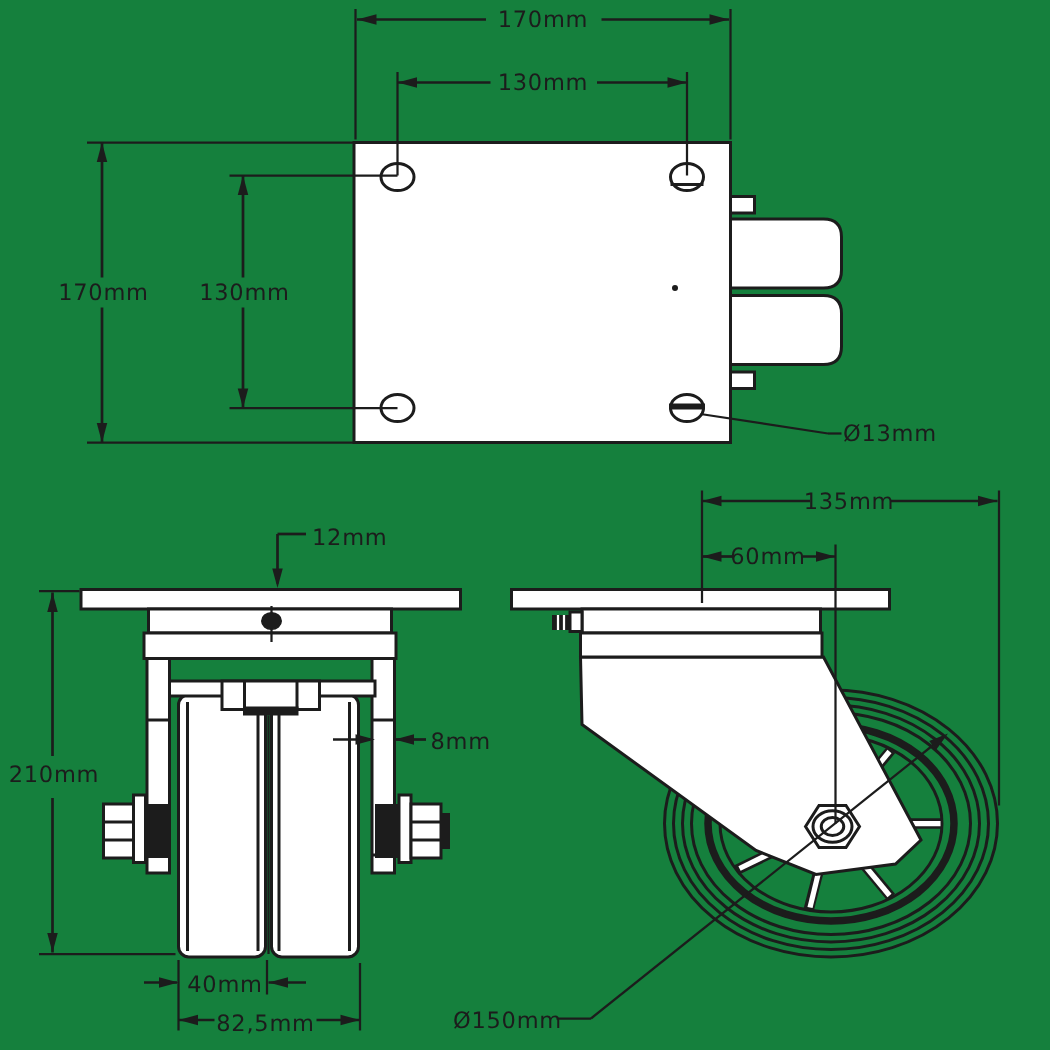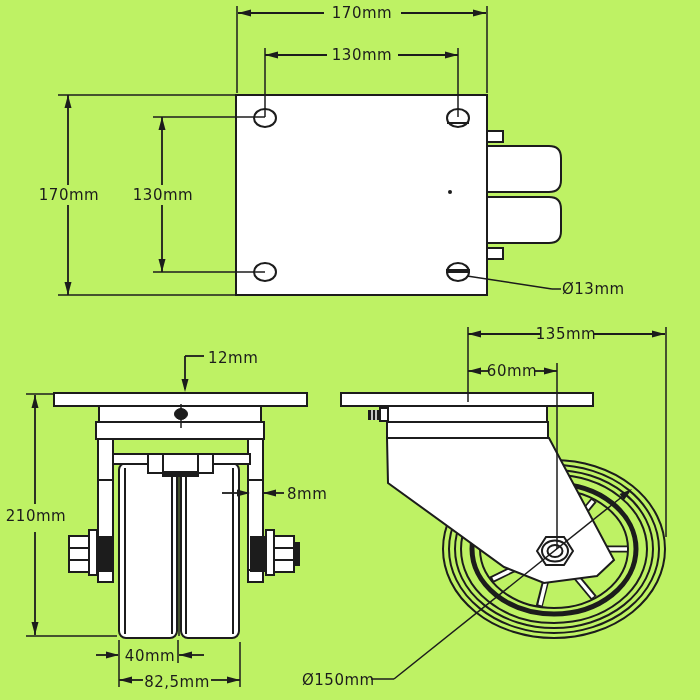--- a/index.html
+++ b/index.html
@@ -1,16 +1,16 @@
 <!DOCTYPE html>
 <html><head>
 <meta charset="utf-8">
 <style>
   html,body{margin:0;padding:0;background:#ffffff;}
-  .canvas{width:700px;height:700px;position:relative;background:#bef264;overflow:hidden;}
+  .canvas{width:700px;height:700px;position:relative;background:#15803d;overflow:hidden;}
   svg{display:block;}
   .ln{stroke:#1c1c1c;stroke-width:2;fill:none;}
   .thin{stroke:#1c1c1c;stroke-width:1.5;fill:none;}
   .shape{stroke:#1c1c1c;stroke-width:2;fill:#ffffff;}
   .dark{fill:#1c1c1c;stroke:none;}
   .arr{fill:#1c1c1c;stroke:none;}
   .dim{stroke:#1c1c1c;stroke-width:1.8;fill:none;}
   text{font-family:"DejaVu Sans","Liberation Sans",sans-serif;font-size:15px;fill:#1c1c1c;letter-spacing:0.5px;}
   .mid{text-anchor:middle;}
 </style>

